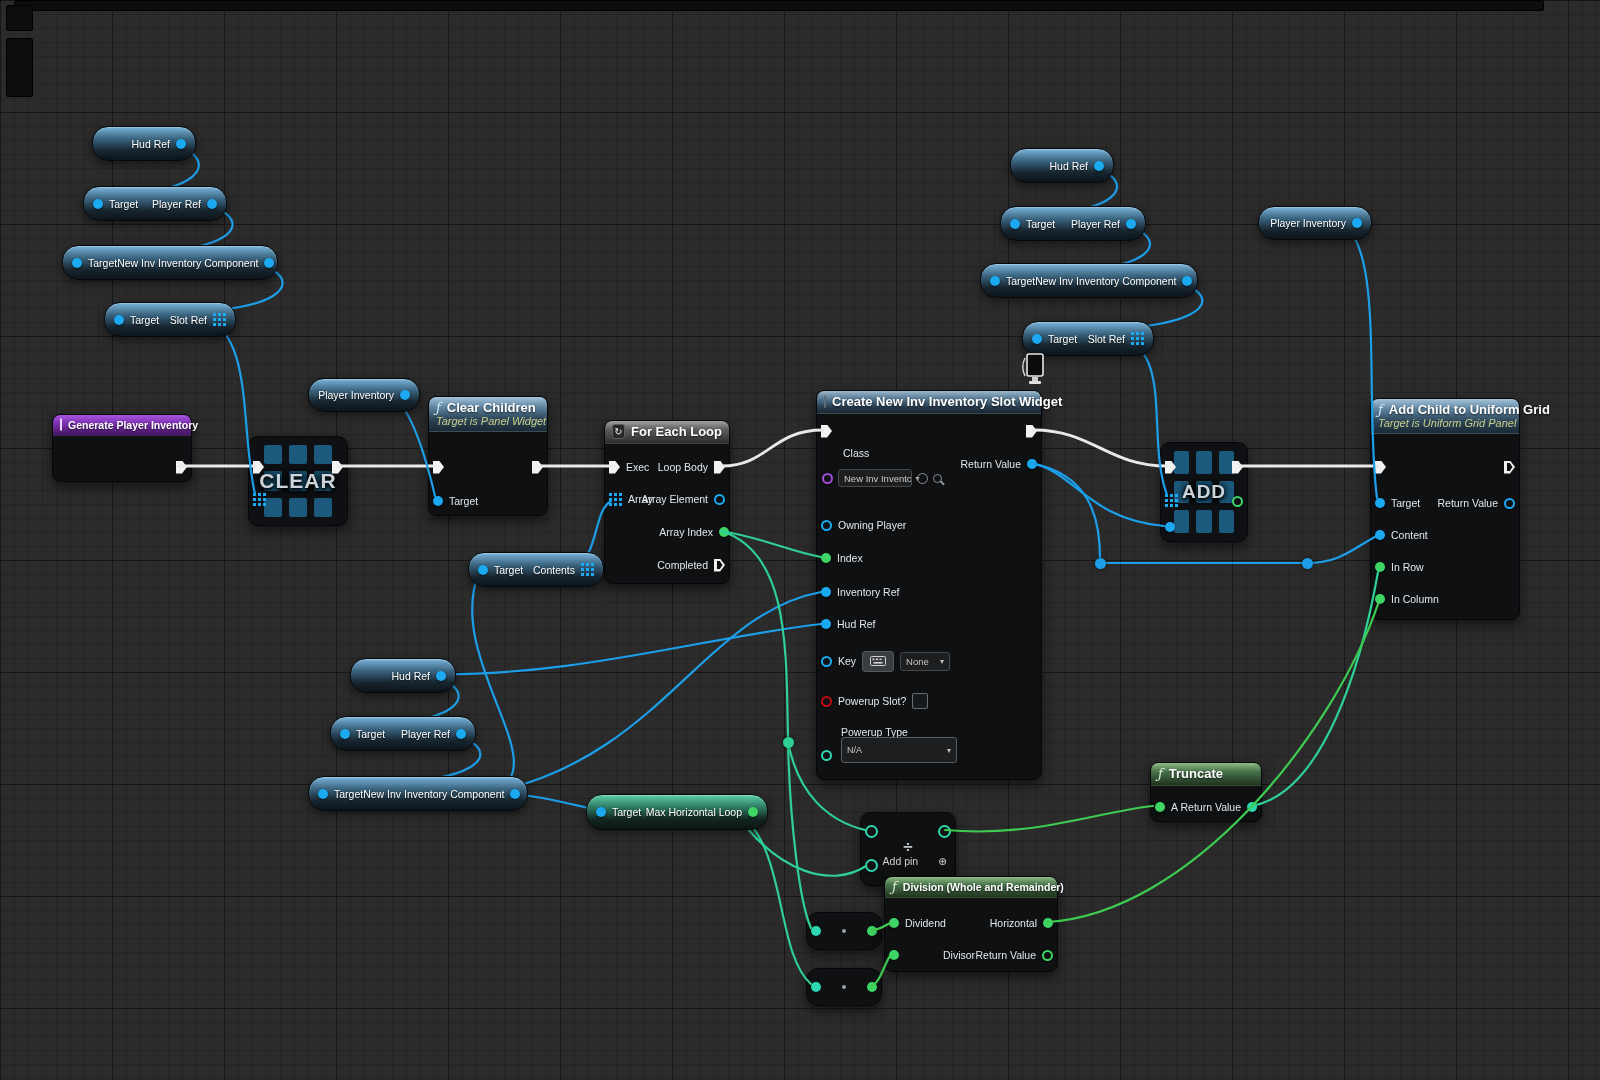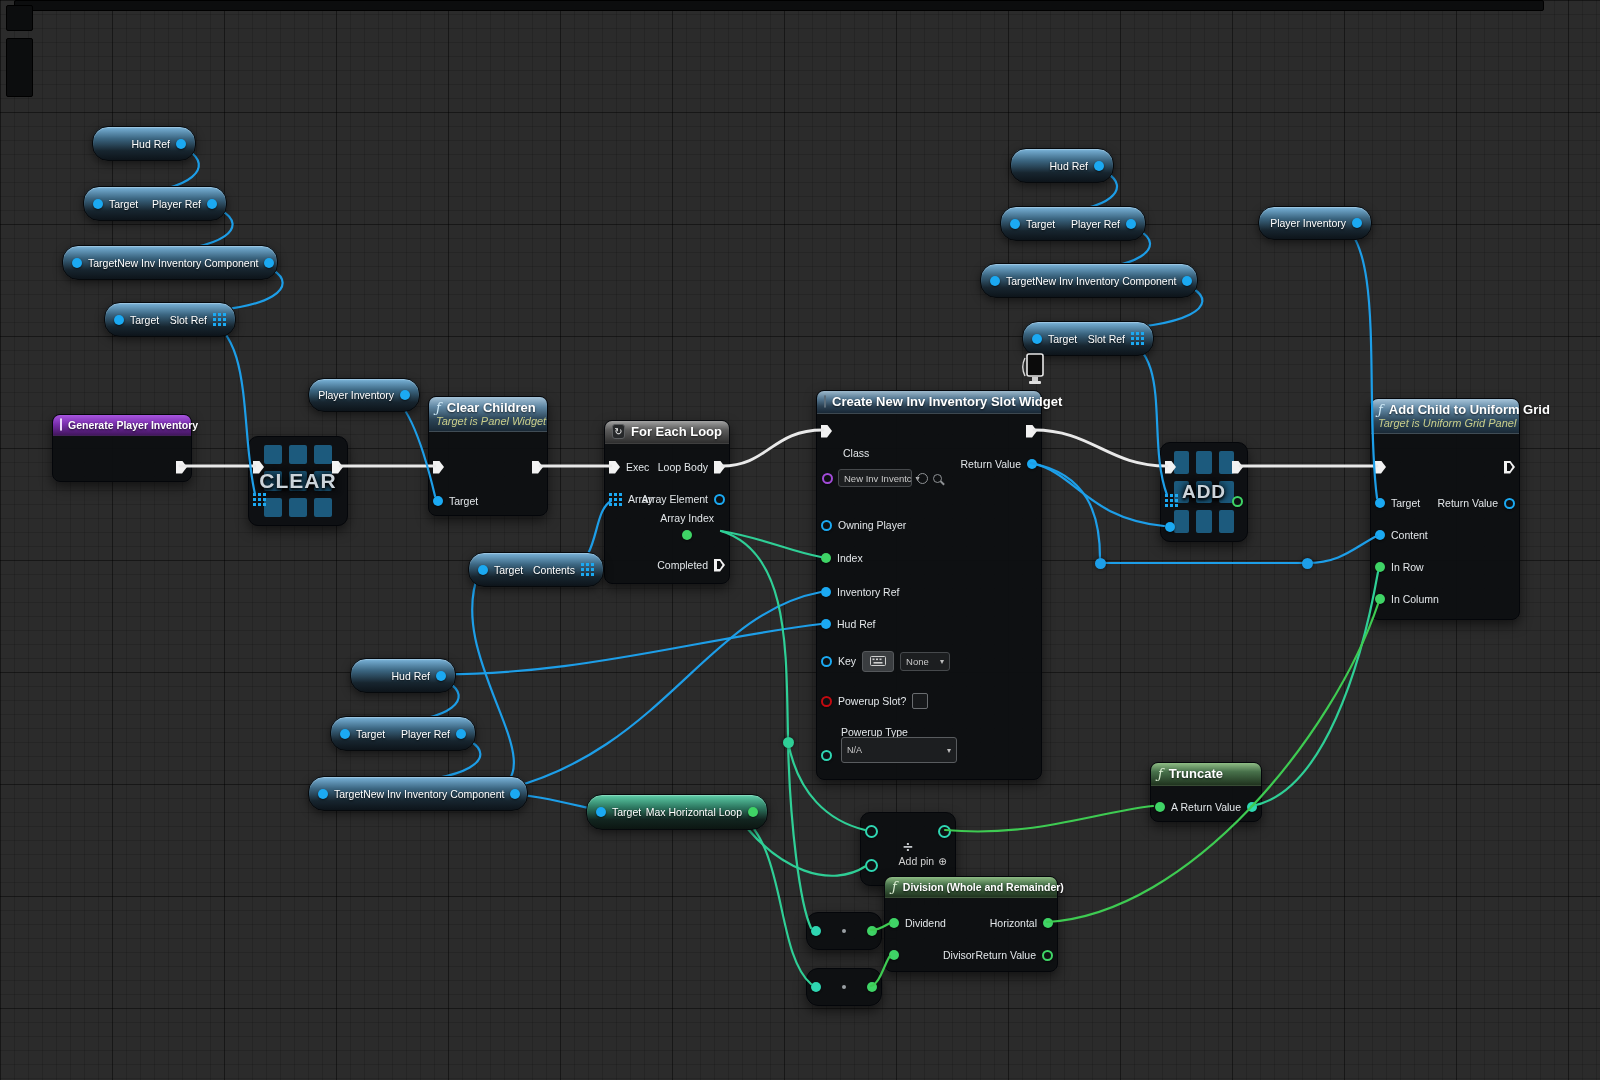--- a/index.html
+++ b/index.html
@@ -89,21 +89,21 @@
   .dd .ch{font-size:8px;color:#bdbdbd;margin-left:4px;}
   .kbd-btn{width:30px;height:19px;background:#3a3d40;border:1px solid #55585b;border-radius:3px;
     display:flex;align-items:center;justify-content:center;}
   .chk{width:14px;height:14px;background:#17191b;border:1px solid #6a6d70;border-radius:2px;}
   .mag{width:7px;height:7px;border:1.5px solid #8f9295;border-radius:50%;position:relative;flex:none;}
   .mag::after{content:"";position:absolute;width:5px;height:1.5px;background:#8f9295;transform:rotate(45deg);right:-4px;bottom:-2px;}
   .rst{width:9px;height:9px;border:1.5px solid #8f9295;border-radius:50%;flex:none;}
   .reroute{position:absolute;width:11px;height:11px;border-radius:50%;z-index:3;box-shadow:0 0 4px rgba(0,0,0,.6);}
   .dot{width:4px;height:4px;border-radius:50%;background:#9aa0a4;}
   .divide-sym{position:absolute;left:0;right:0;top:24px;text-align:center;font-size:17px;color:#c2c6c9;font-weight:bold;}
-  .addpin{position:absolute;right:8px;bottom:18px;display:flex;align-items:flex-start;gap:4px;color:#cfcfcf;font-size:10.5px;}
+  .addpin{position:absolute;right:8px;bottom:18px;display:flex;align-items:flex-start;gap:20px;color:#cfcfcf;font-size:10.5px;}
   .edgebox{position:absolute;background:#0c0d0e;border:1px solid #000;border-radius:2px;z-index:2;}
 </style>
 </head>
 <body>
 
 <svg id="wires" width="1600" height="1080">
   <g>
     <path class="w-exec" d="M180,466 C205,466 230,466 255,466"></path>
     <path class="w-exec" d="M340,466 C372,466 404,466 435,466"></path>
     <path class="w-exec" d="M540,466 C565,466 588,466 611,466"></path>
@@ -268,21 +268,21 @@
       <span>Array</span>
     </div>
   <div class="row right" style="right:4px;top:38px;">
       <span>Loop Body</span>
       <span class="pin-exec"></span>
     </div>
   <div class="row right" style="right:4px;top:70px;">
       <span>Array Element</span>
       <span class="pin hollow"></span>
     </div>
-  <div class="row right" style="right:15px;top:103px;flex-direction:column;">
+  <div class="row right" style="right:0;top:103px;">
       <span>Array Index</span>
       <span class="pin p-green"></span>
     </div>
   <div class="row right" style="right:4px;top:136px;">
       <span>Completed</span>
       <span class="pin-exec hx"></span>
     </div>
 </div>
 
 <div class="vnode" style="left:468px;top:552px;width:116px;">

